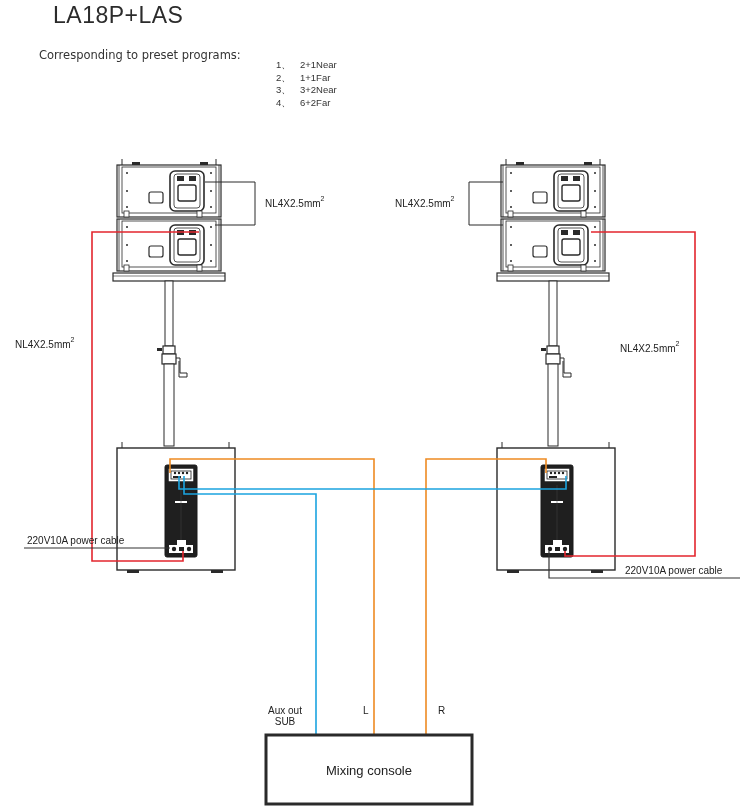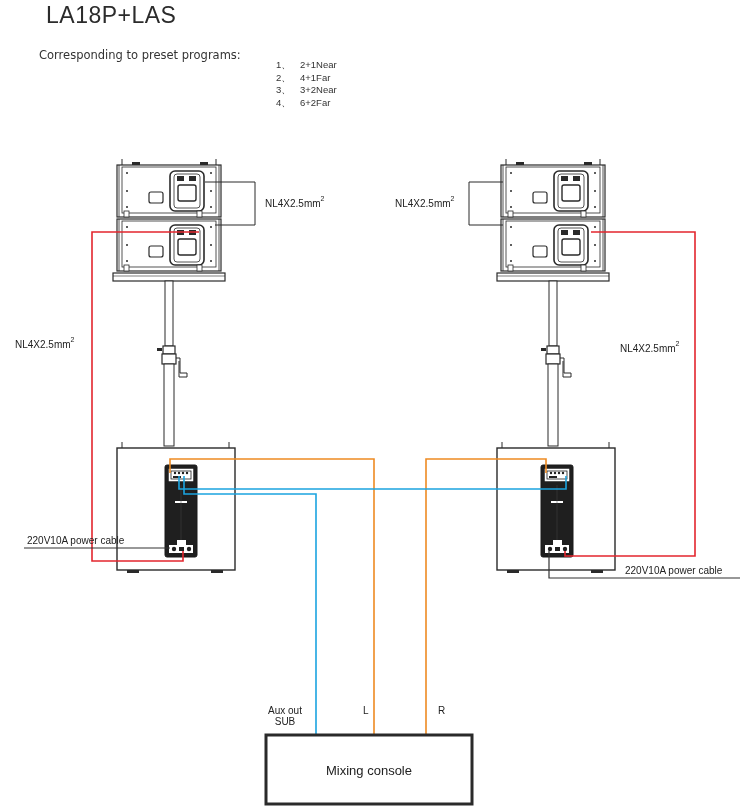--- a/index.html
+++ b/index.html
@@ -1,38 +1,38 @@
 <!DOCTYPE html>
 <html><head>
 <meta charset="utf-8">
 <style>
   html, body { margin: 0; padding: 0; background: #ffffff; }
   body { width: 755px; height: 810px; position: relative; overflow: hidden;
          font-family: "Liberation Sans", sans-serif; color: #222; }
-  .title { position: absolute; left: 46px; top: 2px; font-size: 23px; letter-spacing: 0.5px;
+  .title { position: absolute; left: 53px; top: 2px; font-size: 23px; letter-spacing: 0.5px;
            color: #2b2b2b; font-family: "Liberation Sans", sans-serif; }
   .preset-label { position: absolute; left: 39px; top: 48px; font-size: 11.5px; color: #333;
                   font-family: "DejaVu Sans", sans-serif; }
   .preset-list { position: absolute; left: 260px; top: 43px; font-size: 9.5px; color: #333;
                  line-height: 12.5px; font-family: "Liberation Sans", sans-serif; margin:16px; padding:0; list-style:none; }
   .preset-list li { white-space: pre; }
   .preset-list .num { display:inline-block; width: 24px; }
   svg#diagram { position: absolute; left: 0; top: 0; }
   .lbl { font-family: "Liberation Sans", sans-serif; font-size: 10px; fill: #222; }
   .lbl-sup { font-family: "Liberation Sans", sans-serif; font-size: 7px; fill: #222; }
   .console-text { font-family: "Liberation Sans", sans-serif; font-size: 13px; fill: #222; }
 </style>
 </head>
 <body>
 
 <div class="title">LA18P+LAS</div>
 <div class="preset-label">Corresponding to preset programs:</div>
 <ul class="preset-list">
   <li><span class="num">1、</span><span>2+1Near</span></li>
-  <li><span class="num">2、</span><span>4+1Far</span></li>
+  <li><span class="num">2、</span><span>1+1Far</span></li>
   <li><span class="num">3、</span><span>3+2Near</span></li>
   <li><span class="num">4、</span><span>6+2Far</span></li>
 </ul>
 
 <svg id="diagram" width="755" height="810" viewBox="0 0 755 810" xmlns="http://www.w3.org/2000/svg">
   <defs>
 
     <g id="cab">
       <rect x="0" y="0" width="104" height="52" fill="#fff" stroke="#2a2a2a" stroke-width="1.2"></rect>
       <rect x="5" y="2" width="94" height="46" fill="none" stroke="#2a2a2a" stroke-width="0.8"></rect>

